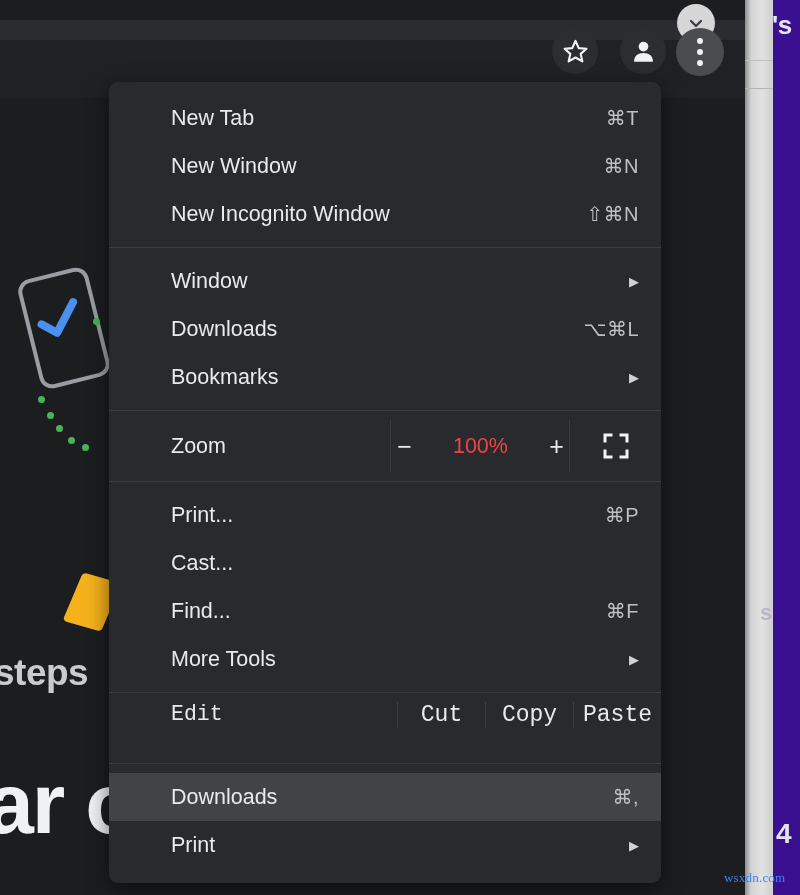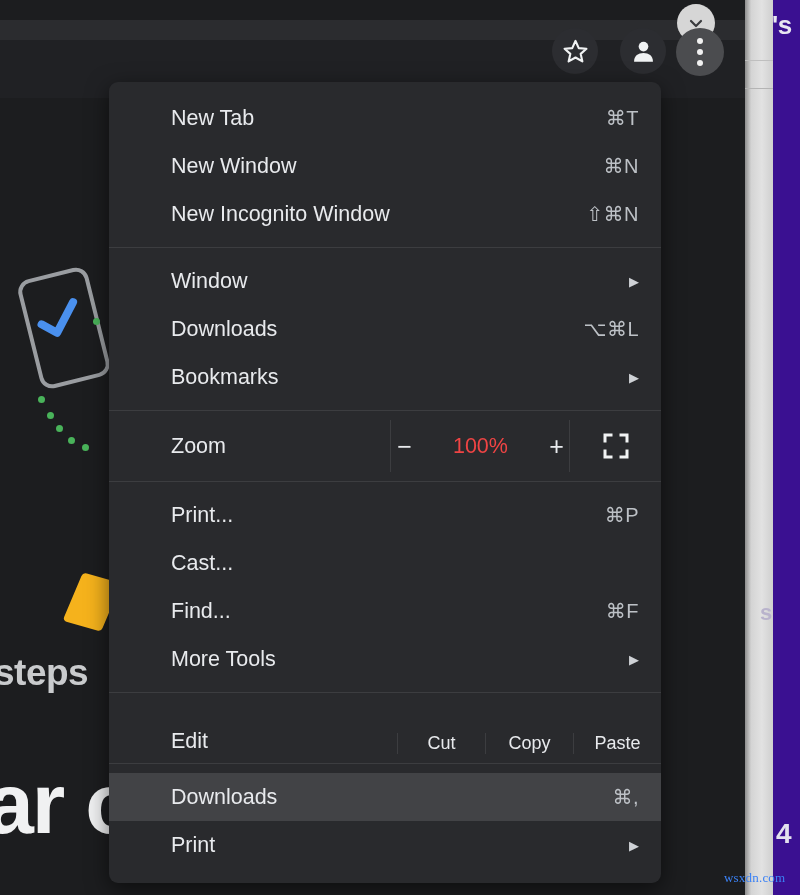--- a/index.html
+++ b/index.html
@@ -88,25 +88,25 @@
   .zoom-row{display:flex;align-items:stretch;height:52px;}
   .zoom-label{display:flex;align-items:center;padding-left:62px;font-size:21.5px;
     width:314px;box-sizing:border-box;}
   .zoom-ctrl{display:flex;align-items:center;justify-content:center;gap:26px;
     flex:1 1 auto;border-left:1px solid #3c3d40;border-right:1px solid #3c3d40;}
   .zoom-minus,.zoom-plus{font-size:25px;color:#e8eaed;width:26px;text-align:center;}
   .zoom-val{font-size:21.5px;color:#ef4444;min-width:74px;text-align:center;}
   .zoom-full{width:104px;display:flex;align-items:center;justify-content:center;}
 
   
-  .edit-row{display:flex;align-items:flex-end;height:52px;}
+  .edit-row{display:flex;align-items:flex-start;height:52px;font-family:Liberation Mono, monospace;}
   .edit-label{display:flex;align-items:center;padding-left:62px;font-size:21.5px;
     width:288px;box-sizing:border-box;}
   .edit-act{flex:1 1 0;display:flex;align-items:center;justify-content:center;
-    font-size:18px;border-left:1px solid #3c3d40;color:#e8eaed;}
+    font-size:23px;border-left:1px solid #3c3d40;color:#e8eaed;}
 
   svg{display:block;}
 </style>
 </head>
 <body>
 
 <div class="screen">
 
   <div class="page-bg"></div>
 

